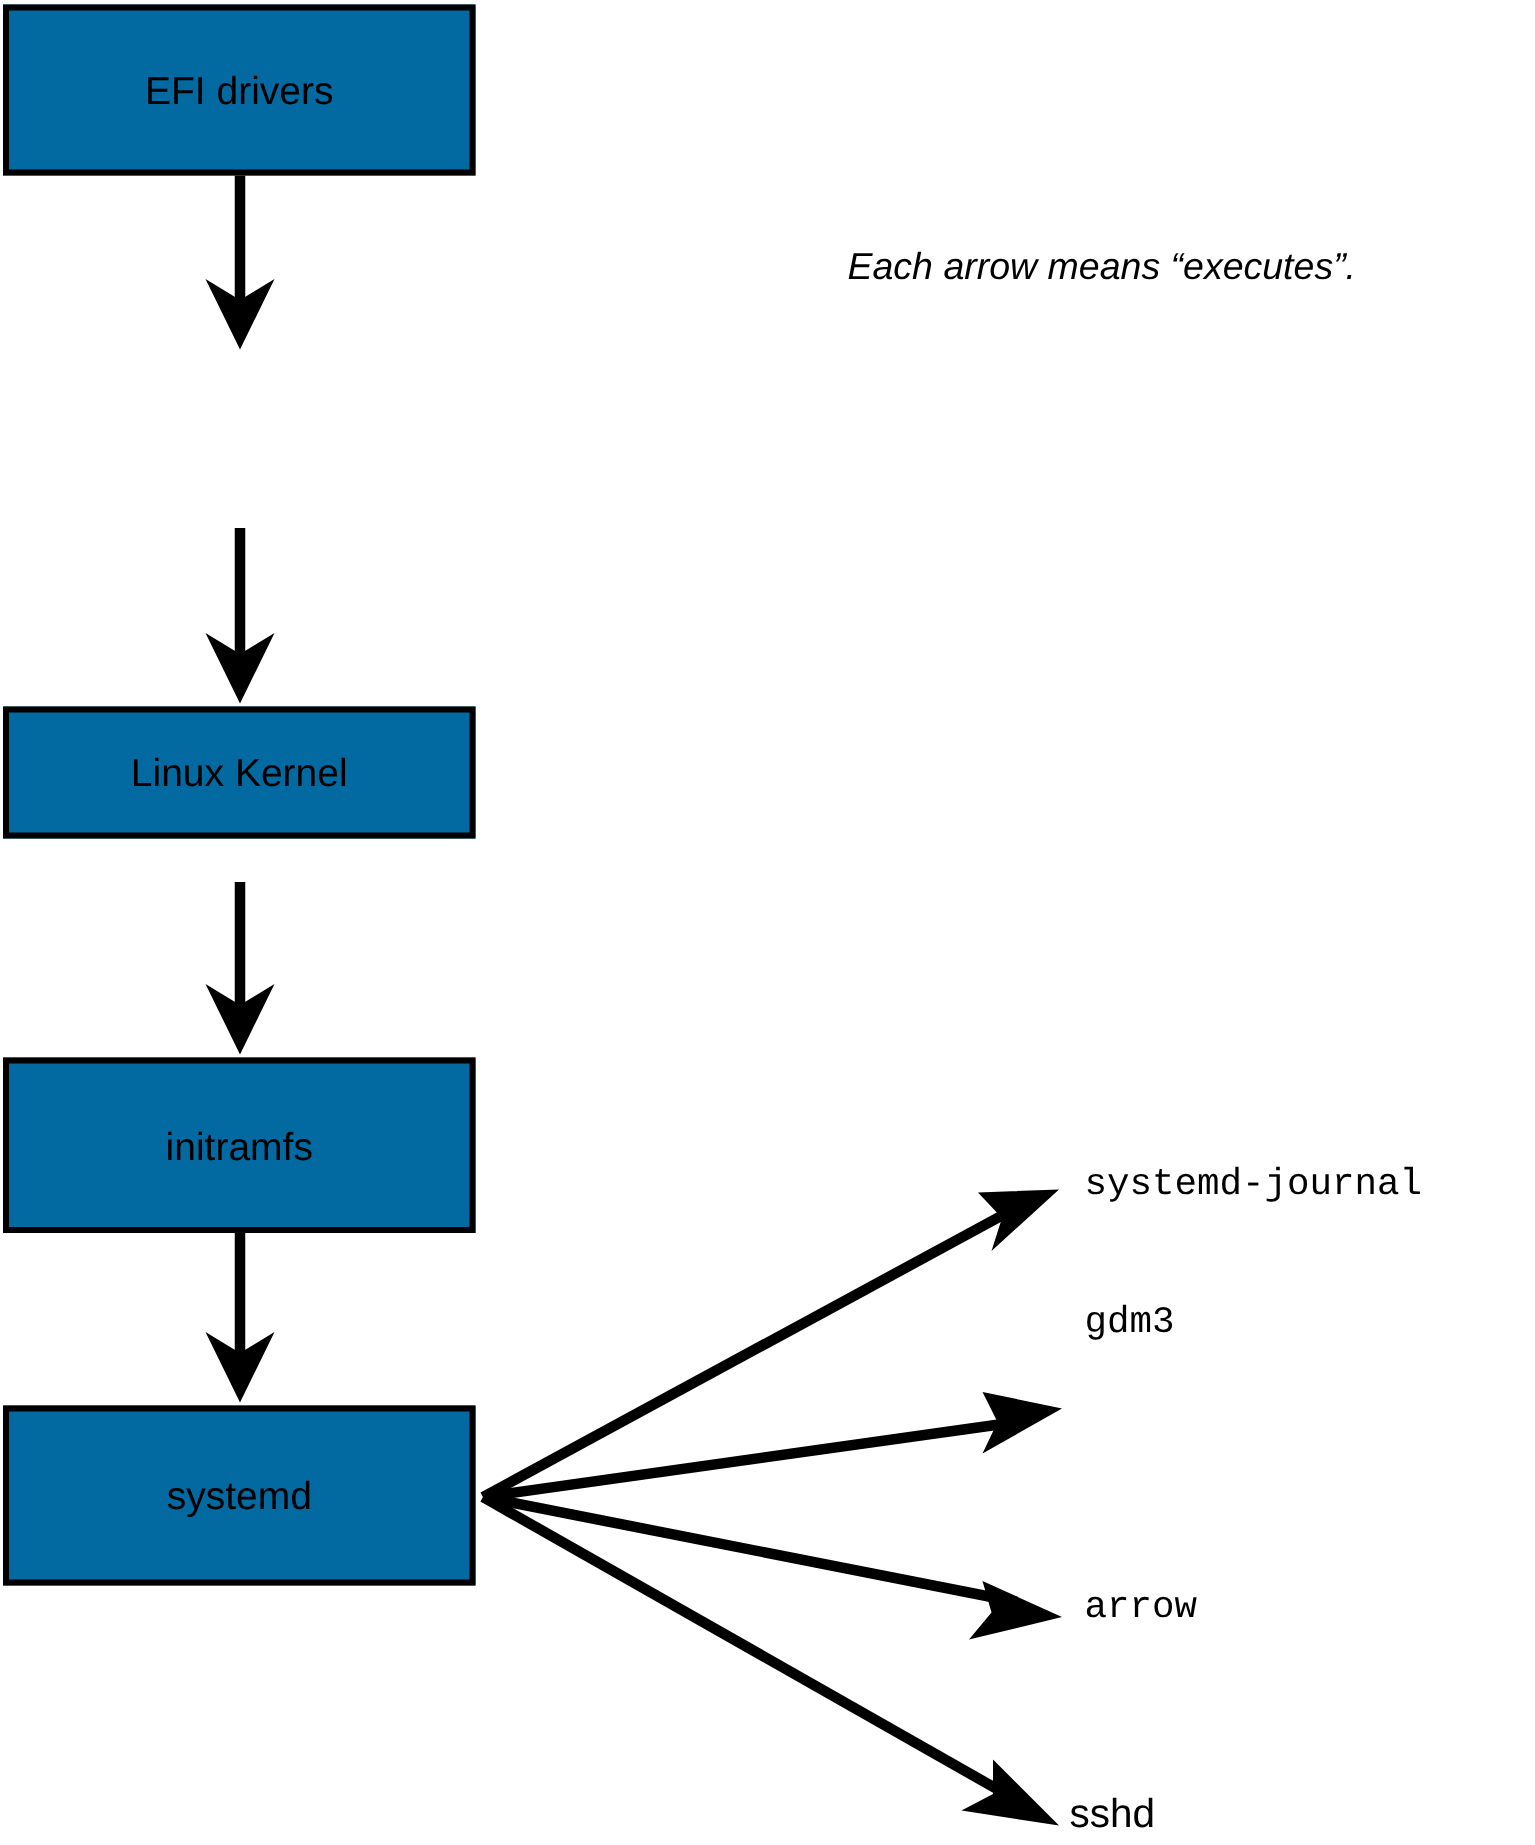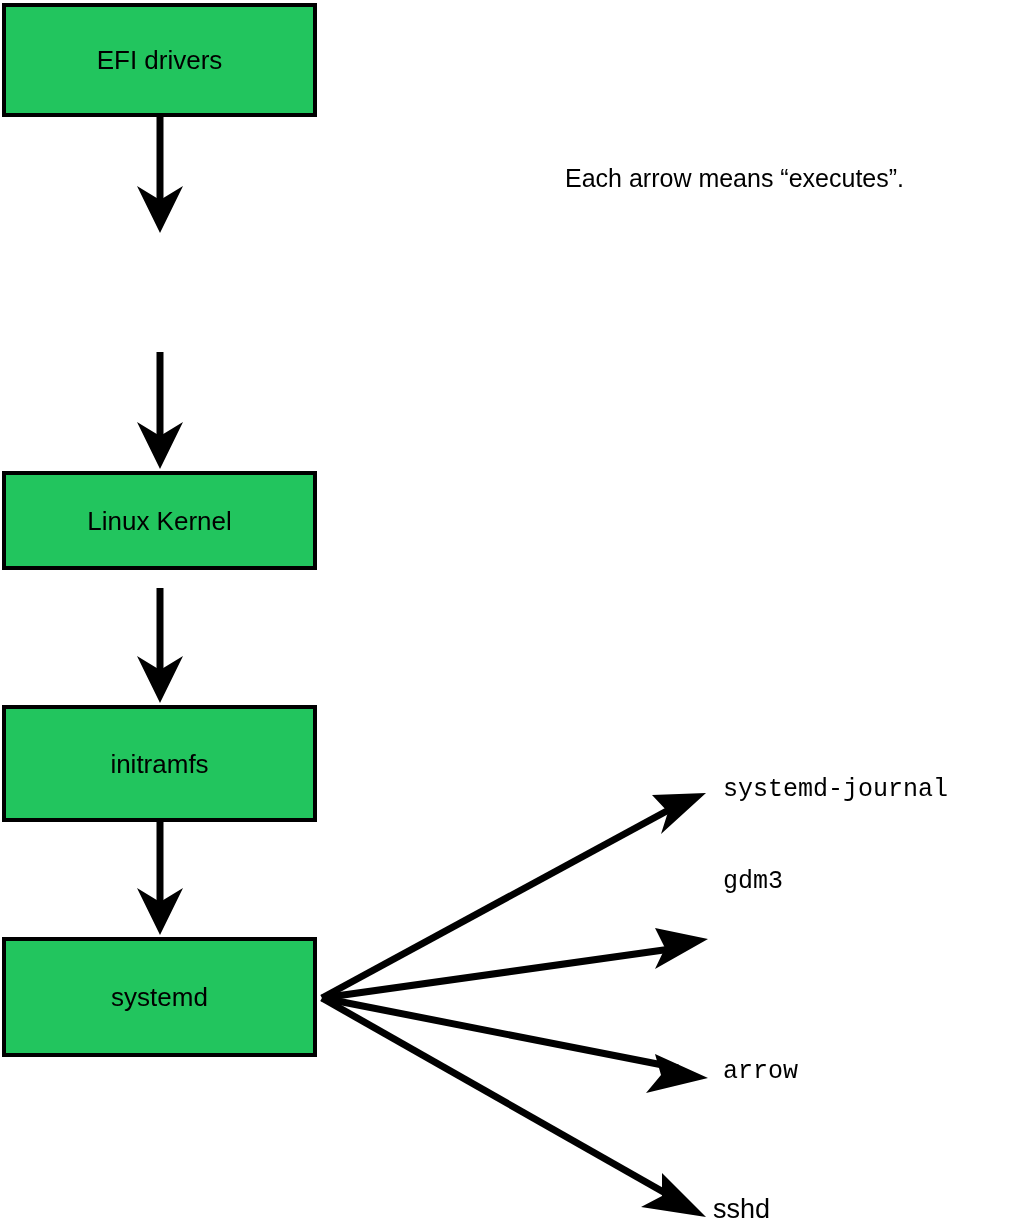--- a/index.html
+++ b/index.html
@@ -23,21 +23,21 @@
     left: 0;
     top: 0;
     width: 1023px;
     height: 1230px;
     display: block;
   }
   .stage-box {
     position: absolute;
     box-sizing: border-box;
     border: 4px solid #000000;
-    background: #22c55e;
+    background: #0369a1;
     display: flex;
     align-items: center;
     justify-content: center;
   }
   .stage-label {
     font-family: "Liberation Sans", sans-serif;
     font-size: 26px;
     line-height: 1;
     color: #000000;
     white-space: nowrap;
@@ -104,33 +104,33 @@
       <line x1="322" y1="998" x2="674" y2="1198" stroke="#000" stroke-width="7"></line>
       <path d="M 706 1217 L 662 1173 L 662 1196 L 641 1207 Z" fill="#000"></path>
     </g>
   </svg>
 
   <div class="stage-box" style="left:2px; top:3px; width:315px; height:114px;">
     <span class="stage-label">EFI drivers</span>
   </div>
 
 
-  <div class="stage-box" style="left:2px; top:471px; width:315px; height:99px;">
+  <div class="stage-box" style="left:2px; top:471px; width:315px; height:88px;">
     <span class="stage-label">Linux Kernel</span>
   </div>
 
   <div class="stage-box" style="left:2px; top:937px; width:315px; height:120px;">
     <span class="stage-label">systemd</span>
   </div>
 
   <div class="stage-box" style="left:2px; top:705px; width:315px; height:117px;">
     <span class="stage-label">initramfs</span>
   </div>
 
-  <div class="caption" style="left:565px; top:166px;">Each arrow means “executes”.</div>
+  <div class="caption" style="left:565px; top:166px;font-style:italic;">Each arrow means “executes”.</div>
 
   <div class="proc-label" style="left:723px; top:777px;text-align:right;">systemd-journal</div>
 
   <div class="proc-label" style="left:723px; top:869px;">gdm3</div>
 
   <div class="proc-label" style="left:723px; top:1059px;">arrow</div>
 
   <div class="proc-label sans" style="left:713px; top:1196px;">sshd</div>
 
 </div>

